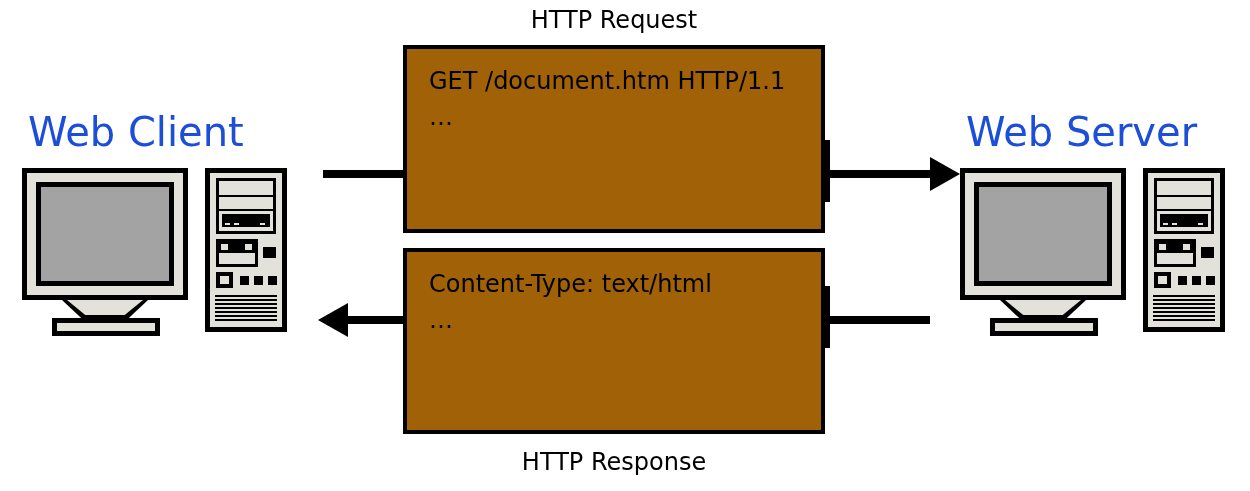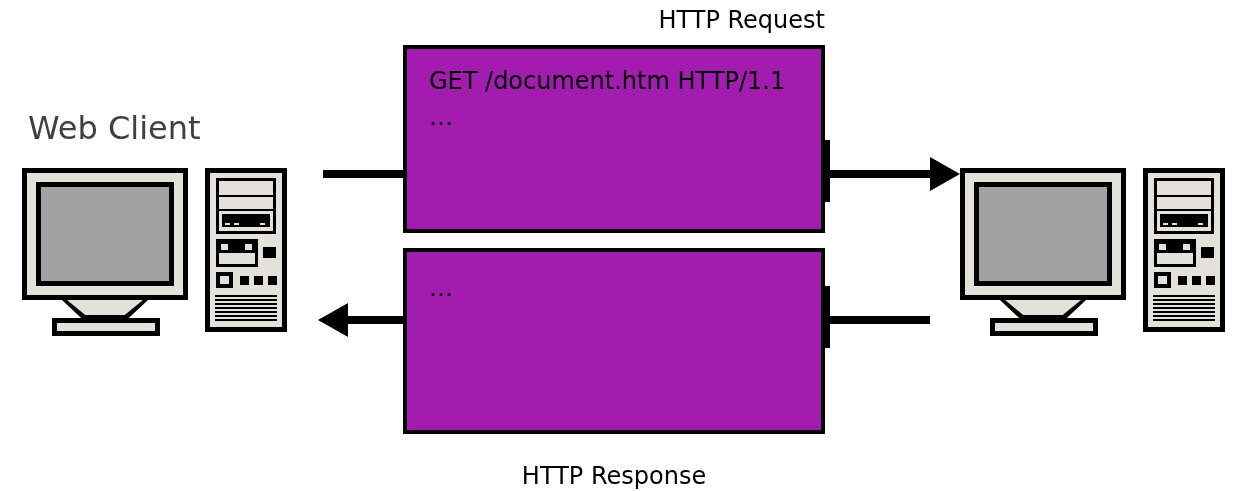--- a/index.html
+++ b/index.html
@@ -12,48 +12,48 @@
     width: 1250px;
     height: 491px;
     background: #ffffff;
     font-family: "DejaVu Sans", sans-serif;
     overflow: hidden;
   }
 
   
   .node-label {
     position: absolute;
-    font-size: 32px;
+    font-size: 40px;
     line-height: 1;
-    color: #404040;
+    color: #1d4ed8;
     white-space: nowrap;
     font-weight: 400;
   }
   #client-label { left: 28px;  top: 112px; }
   #server-label { left: 966px; top: 112px; }
 
   
   .flow-label {
     position: absolute;
     font-size: 24px;
     line-height: 1;
     color: #000000;
     white-space: nowrap;
     text-align: center;
     width: 422px;
   }
-  #request-label  { left: 403px; top: 8px; text-align: right; }
-  #response-label { left: 403px; top: 450px; margin-top: 14px; }
+  #request-label  { left: 403px; top: 8px; }
+  #response-label { left: 403px; top: 450px; }
 
   
   .msg-box {
     position: absolute;
     box-sizing: border-box;
     border: 4px solid #000000;
-    background: #a21caf;
+    background: #a16207;
   }
   #request-box  { left: 403px; top: 45px;  width: 422px; height: 188px; }
   #response-box { left: 403px; top: 248px; width: 422px; height: 186px; }
 
   .msg-lines {
     position: absolute;
     left: 22px;
     top: 16px;
     font-size: 24px;
     color: #000000;
@@ -244,20 +244,21 @@
 
   <div class="msg-box" id="request-box">
     <div class="msg-lines">
       <div class="msg-line">GET /document.htm HTTP/1.1</div>
       <div class="msg-line gap">…</div>
     </div>
   </div>
 
   <div class="msg-box" id="response-box">
     <div class="msg-lines">
+      <div class="msg-line">Content-Type: text/html</div>
       <div class="msg-line gap">…</div>
     </div>
   </div>
 
   <div class="flow-label" id="response-label">HTTP Response</div>
 
   <div class="hline" id="req-line-left"></div>
   <div class="vstub" id="req-stub-right"></div>
   <div class="hline" id="req-line-right"></div>
   <div class="arrow-head" id="req-arrow"></div>
@@ -305,20 +306,21 @@
           <div class="vent-line" style="top:8px"></div>
           <div class="vent-line" style="top:12px"></div>
           <div class="vent-line" style="top:16px"></div>
           <div class="vent-line" style="top:20px"></div>
           <div class="vent-line" style="top:24px"></div>
         </div>
       </div>
     </div>
   </div>
 
+  <div class="node-label" id="server-label">Web Server</div>
 
   <div class="computer" id="server-computer">
     <div class="monitor">
       <div class="screen"></div>
     </div>
     <div class="stand-neck-shape"></div>
     <div class="stand-neck-fill"></div>
     <div class="stand-base"></div>
 
     <div class="tower">

